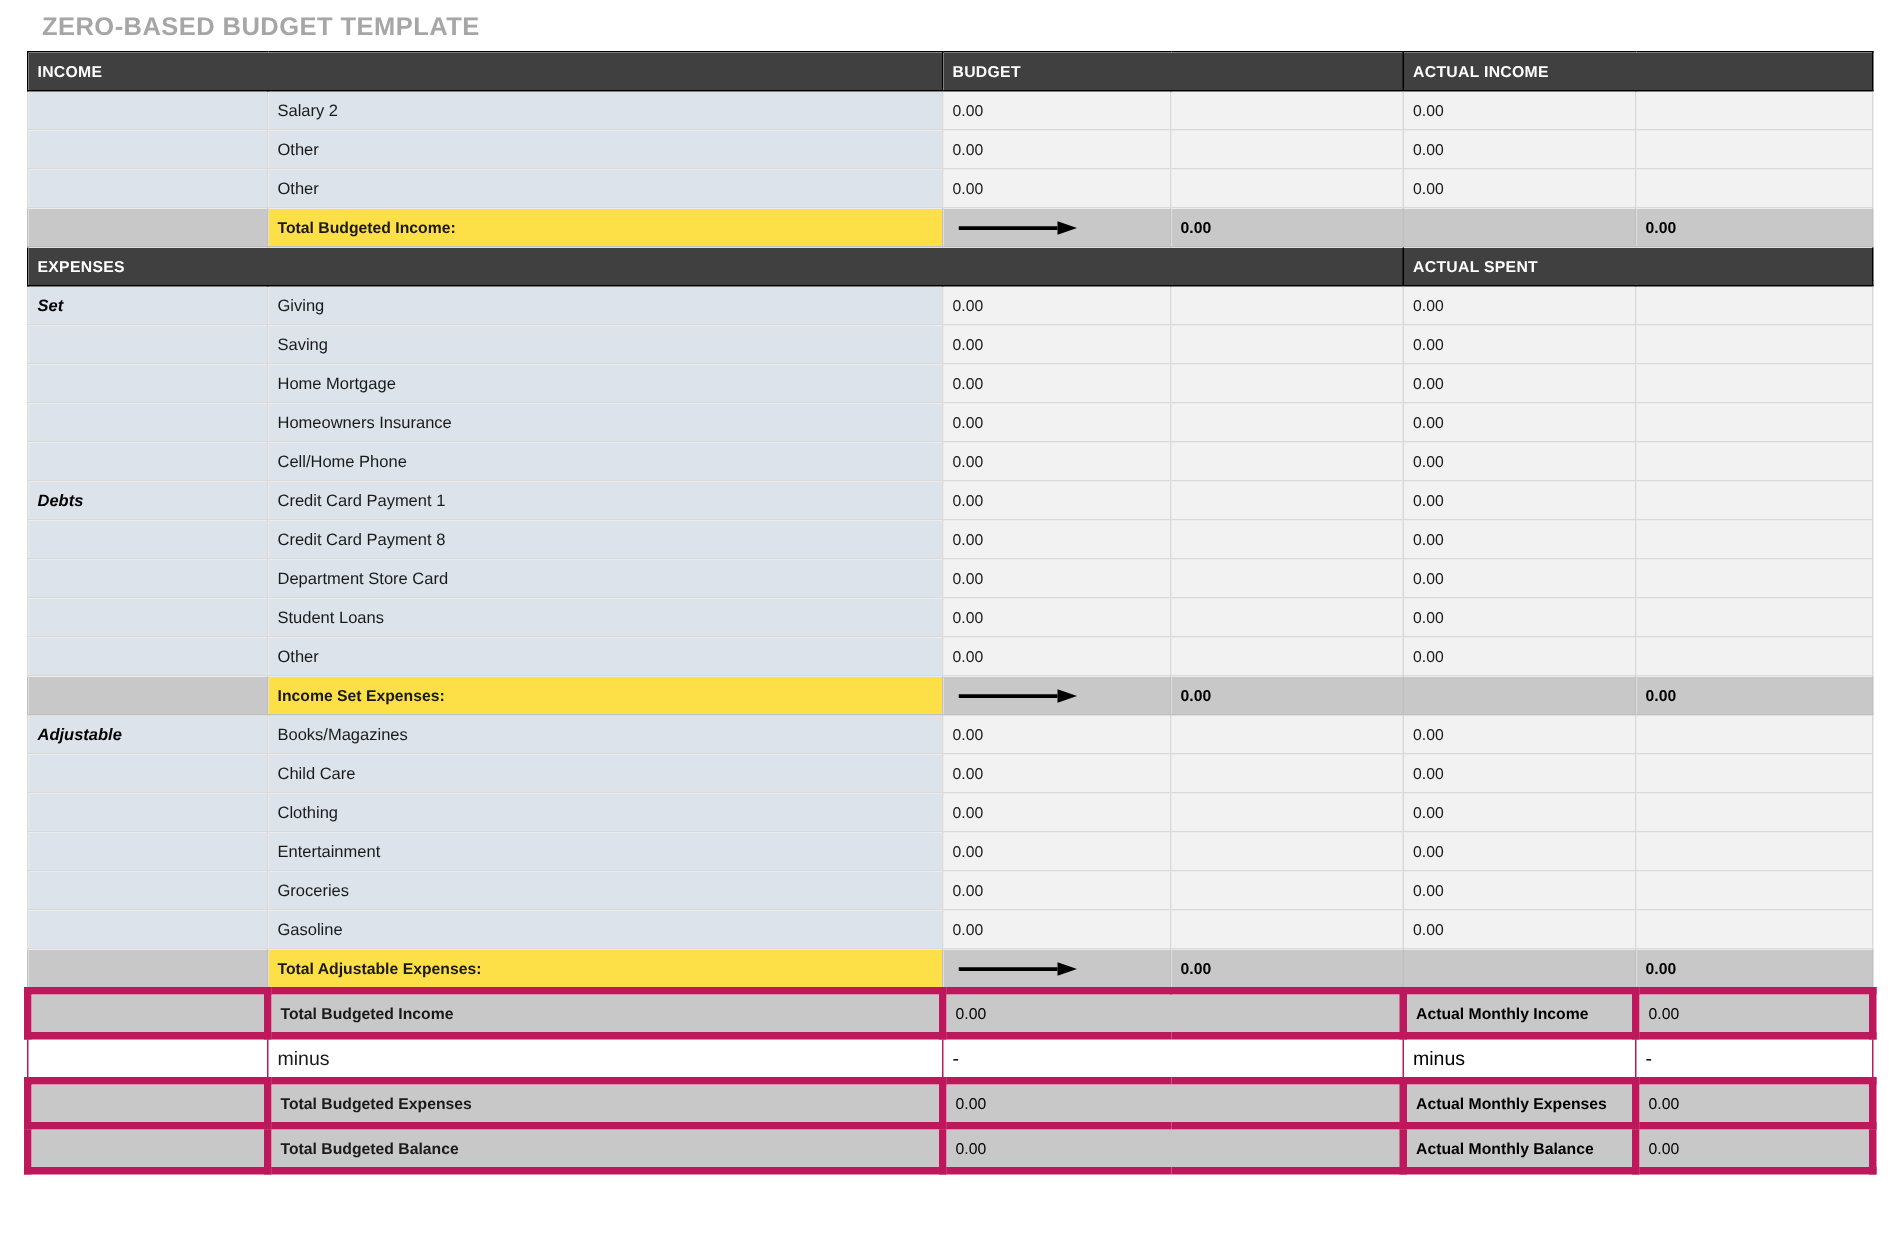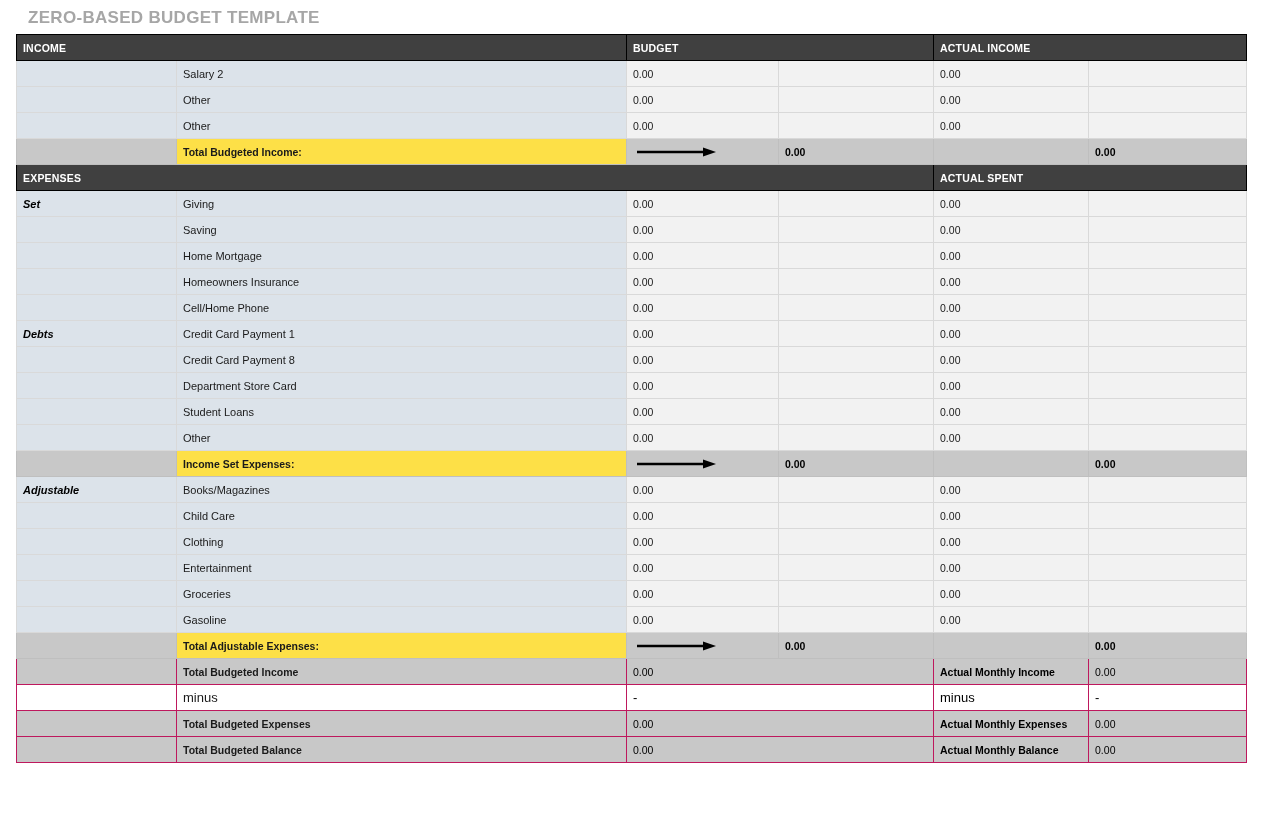--- a/index.html
+++ b/index.html
@@ -95,21 +95,21 @@
     background: #fde047;
     font-weight: bold;
   }
   tr.total td.cell-cat {
     background: #c8c8c8;
   }
   tr.summary td {
     background: #c8c8c8;
     font-weight: bold;
     font-size: 10.5px;
-    border: 1px solid #be185d;
+    border: 5px solid #be185d;
     margin-left: 40px;
   }
   tr.summary td.val {
     font-weight: normal;
   }
   tr.minus td {
     background: #ffffff;
     border: 1px solid #be185d;
     font-size: 13px;
     font-weight: normal;

